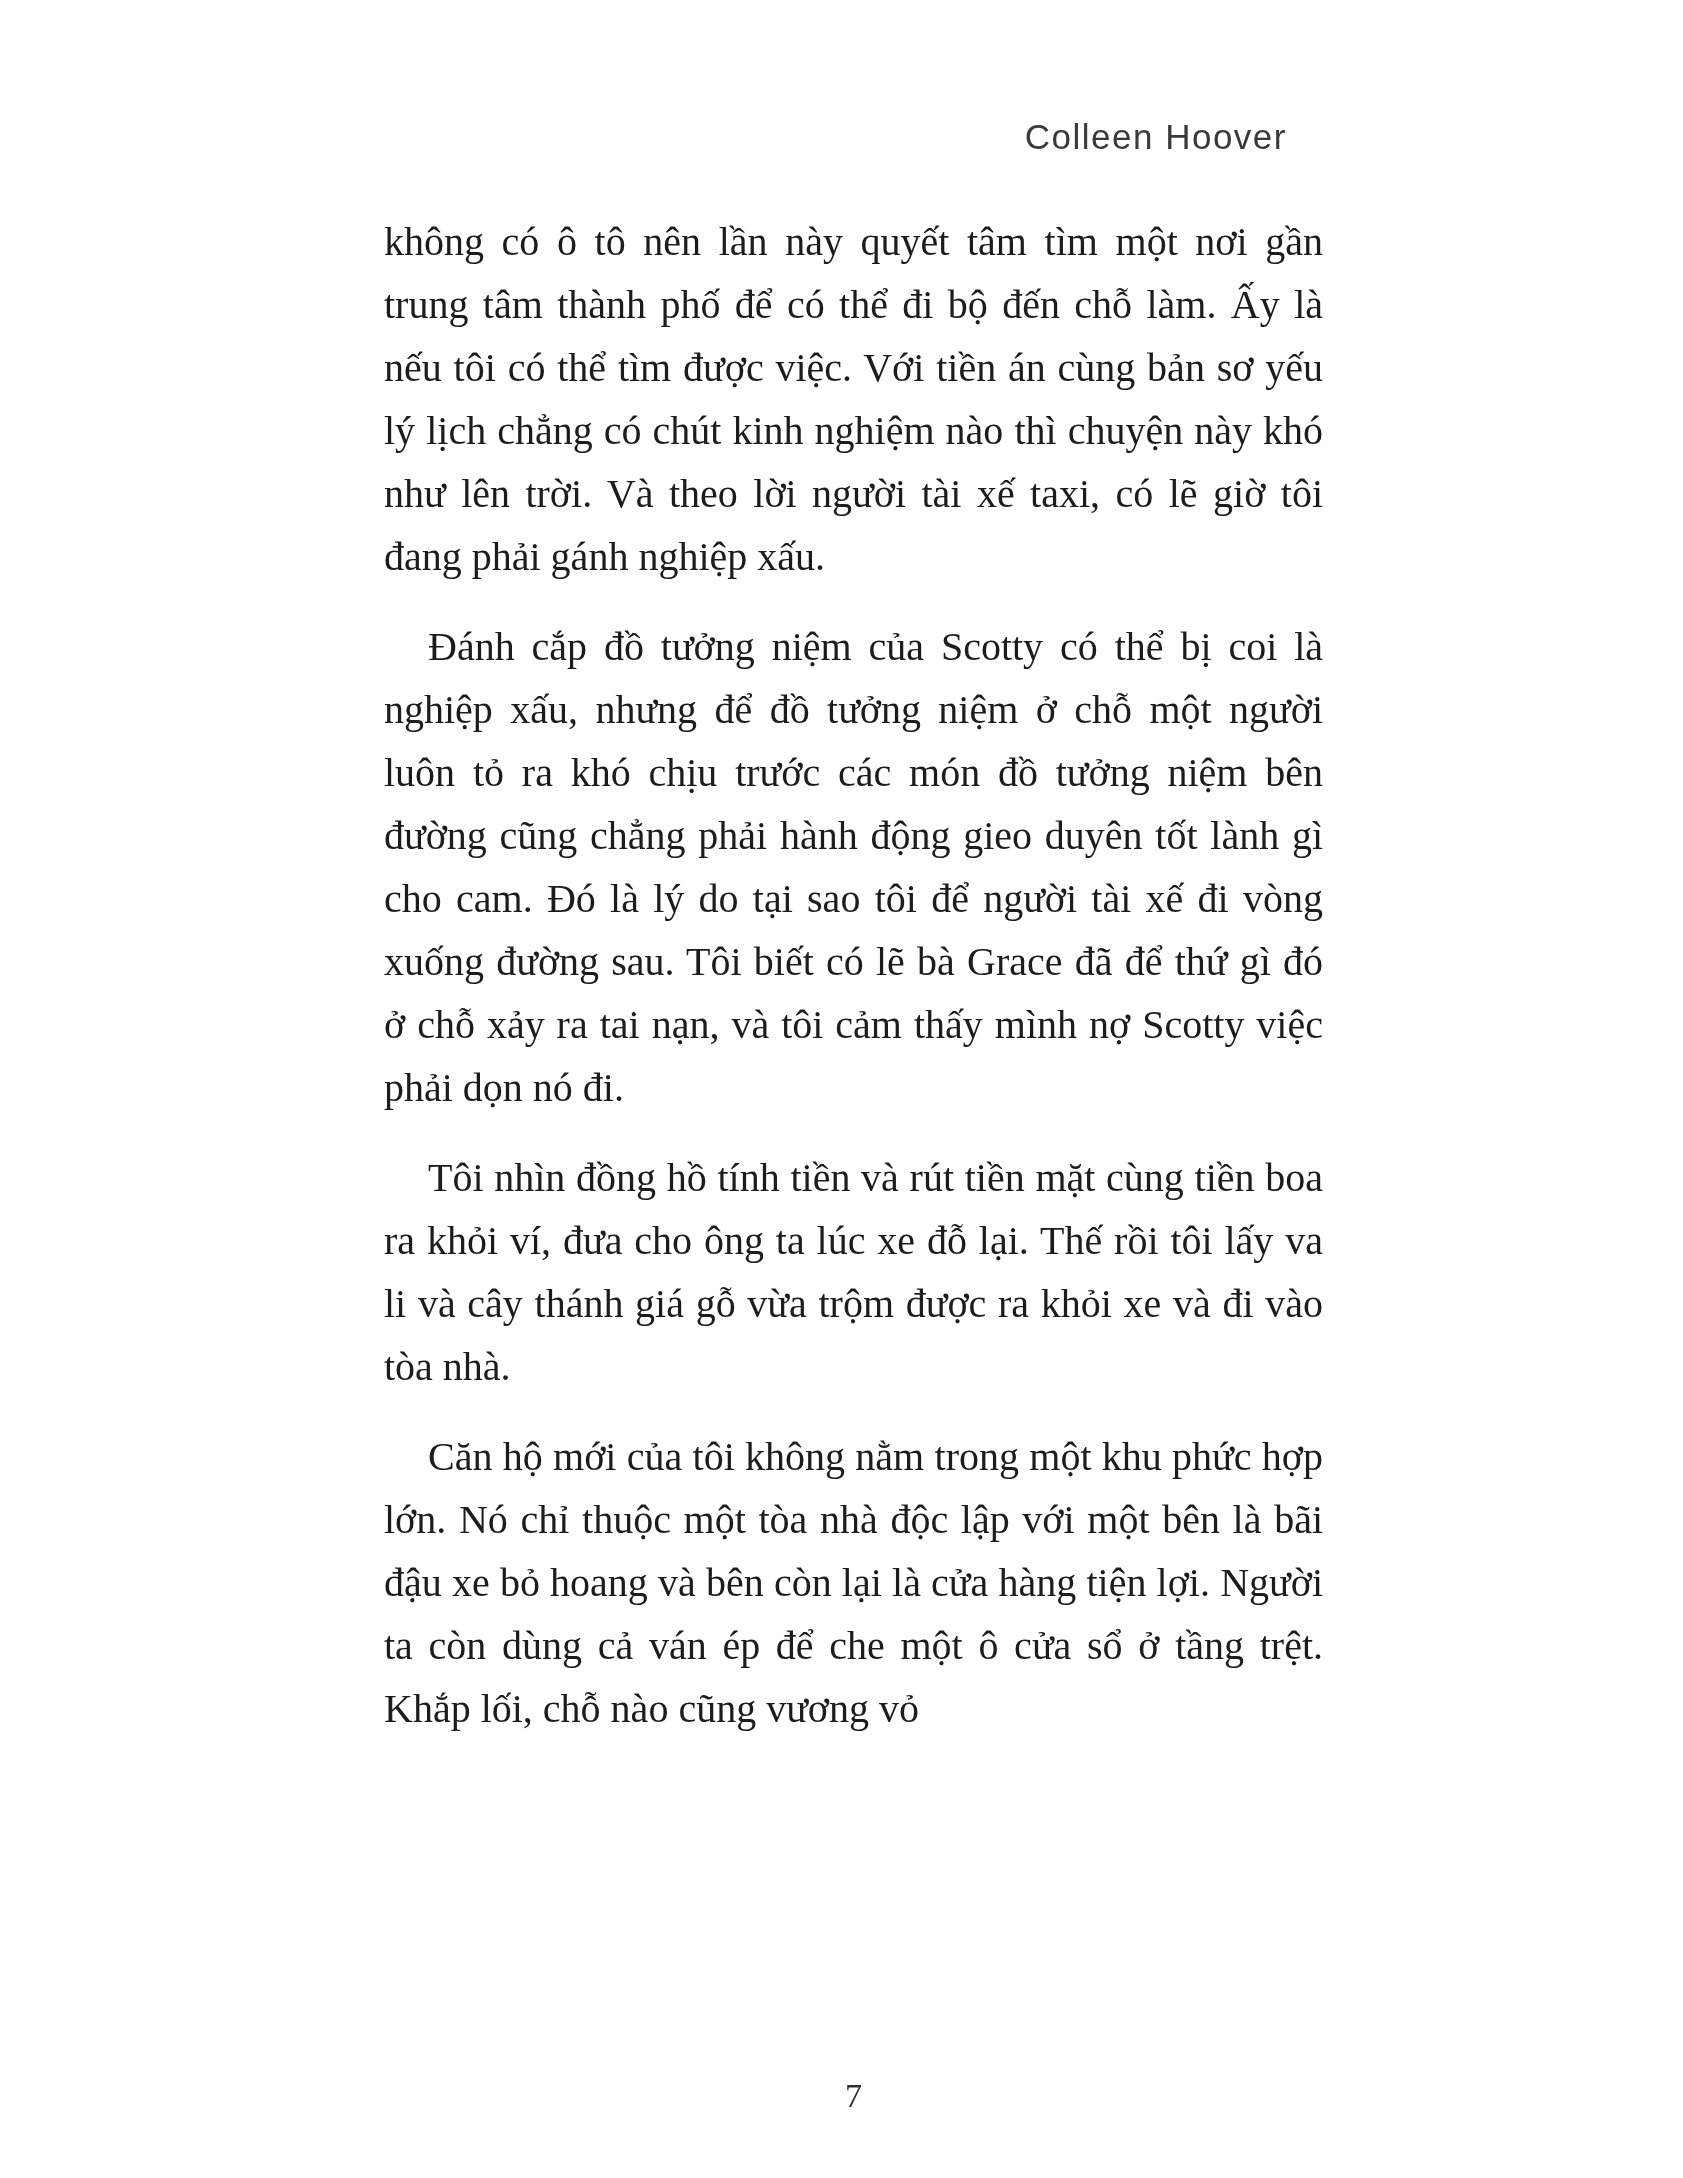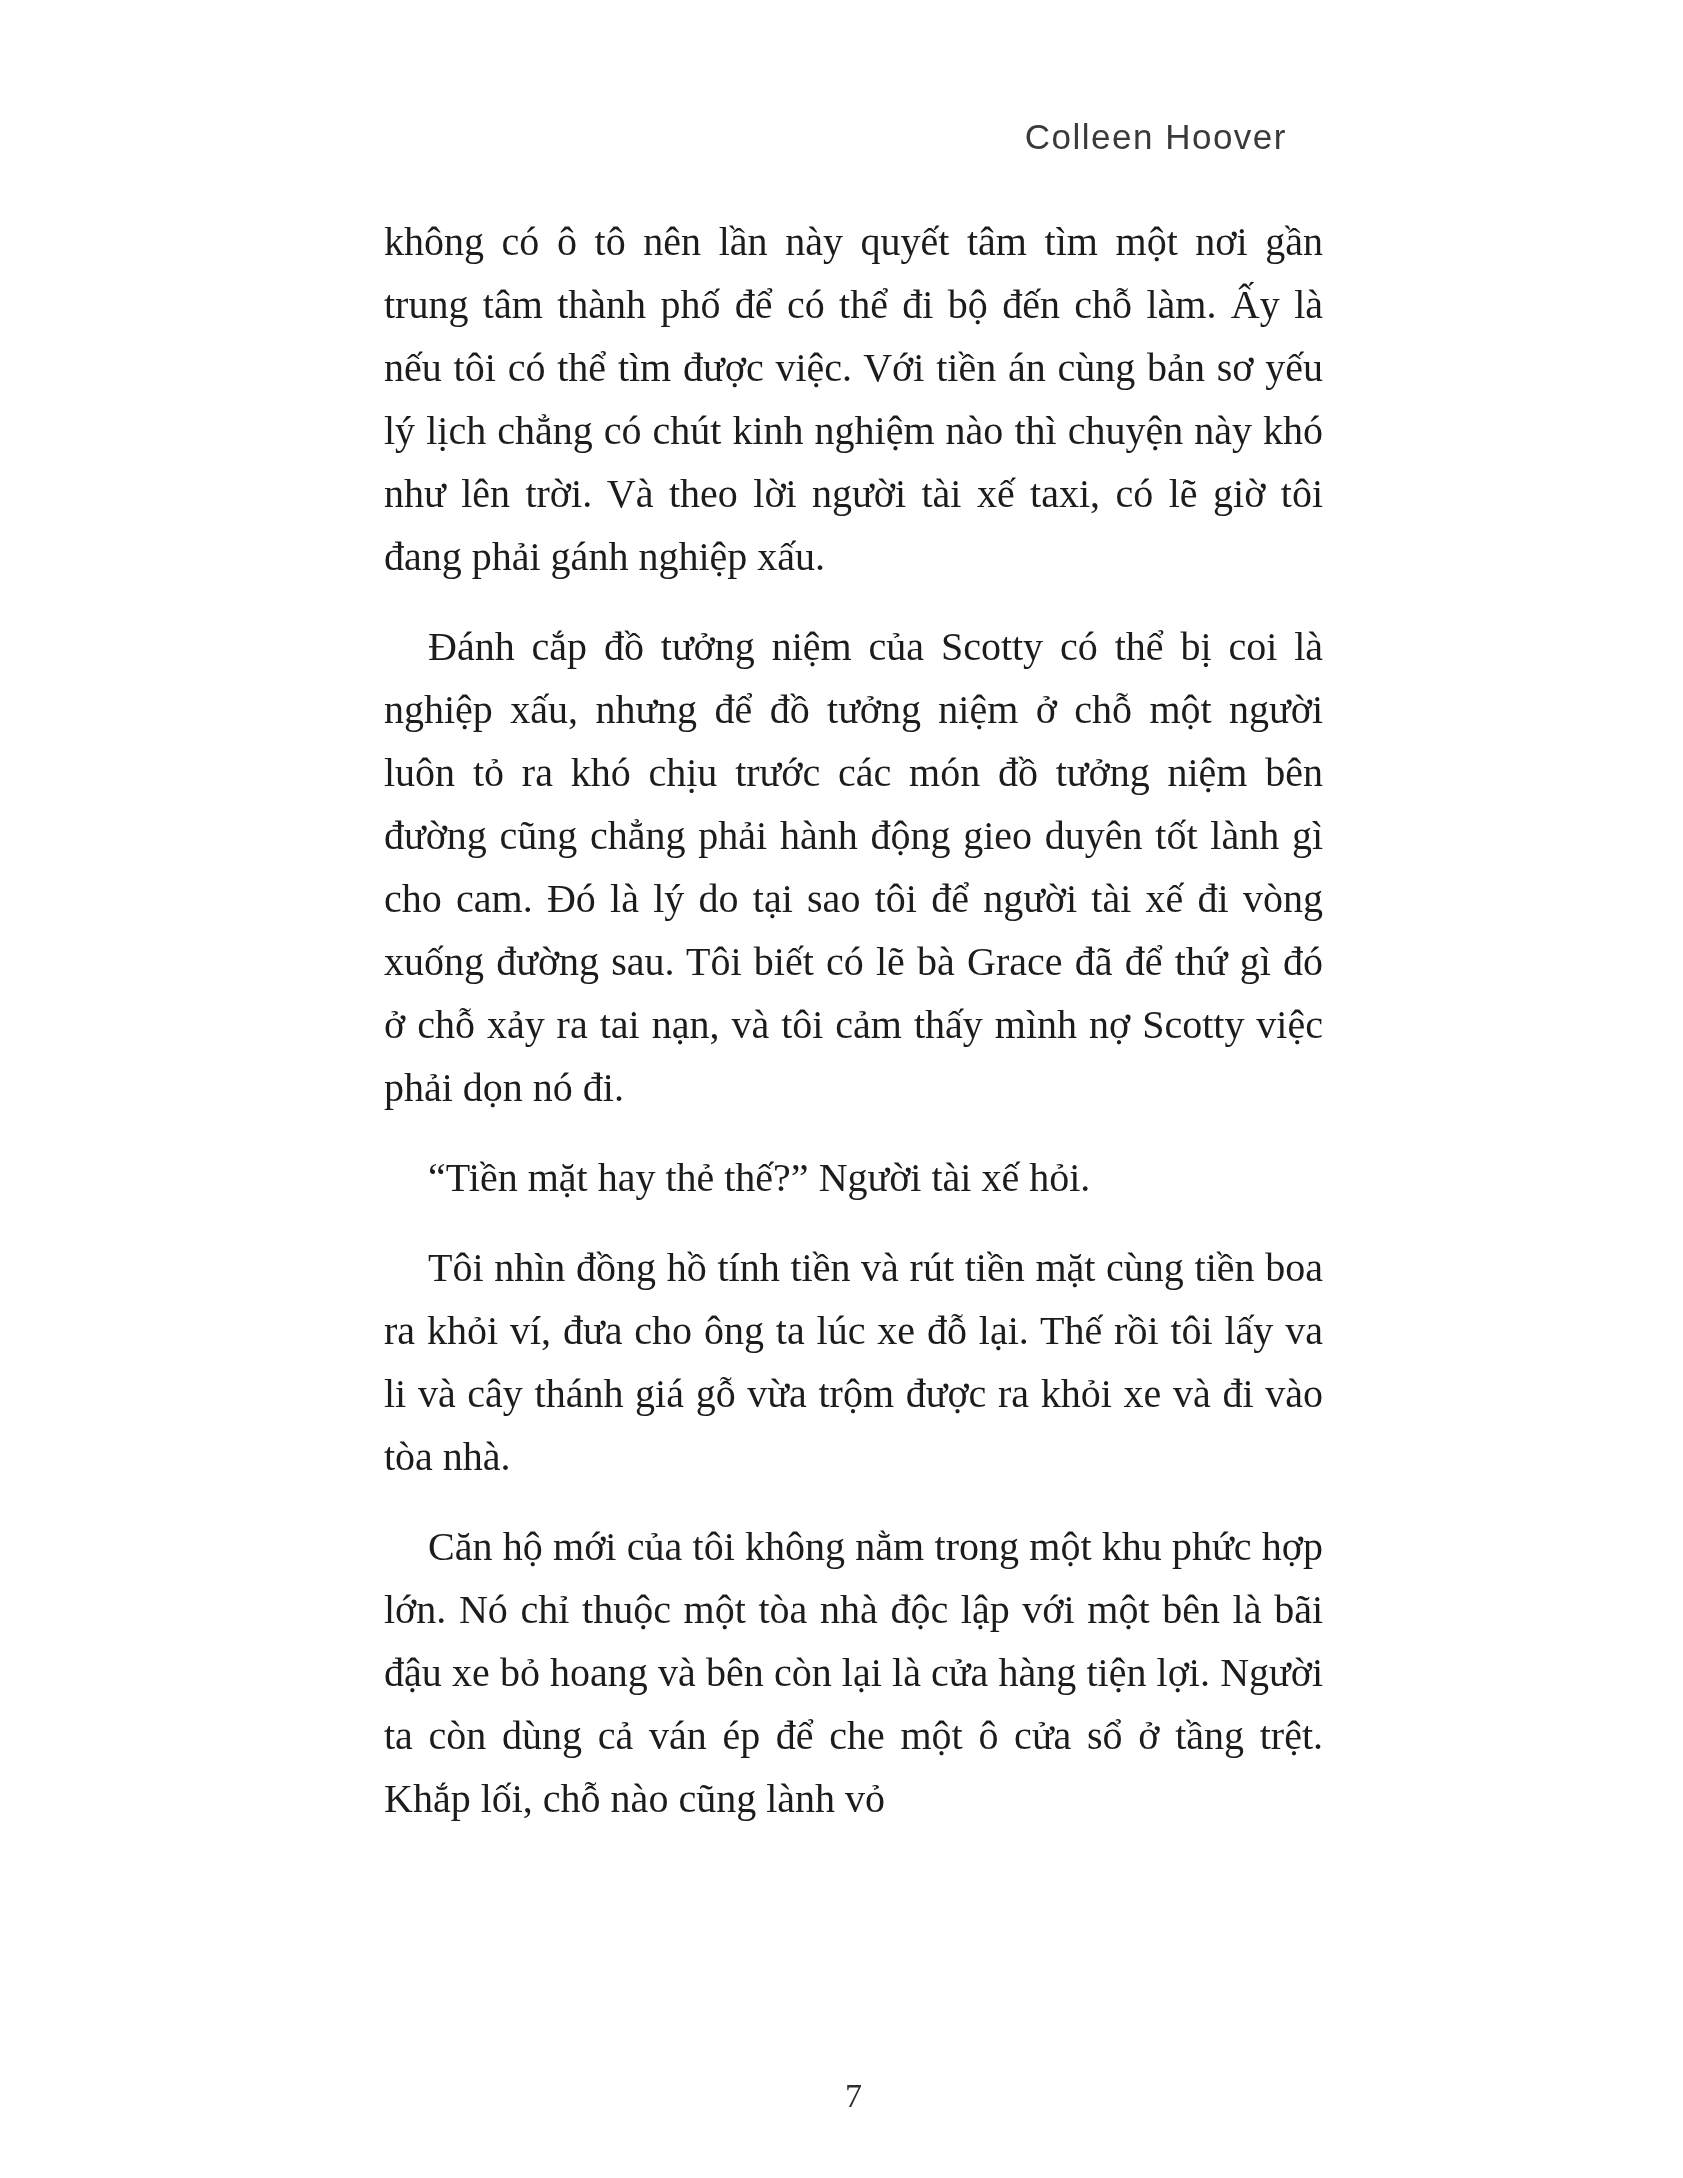--- a/index.html
+++ b/index.html
@@ -55,21 +55,20 @@
 </head>
 <body>
 
 <div class="page">
 
   <div class="running-header">Colleen Hoover</div>
 
   <div class="text-block">
     <p>không có ô tô nên lần này quyết tâm tìm một nơi gần trung tâm thành phố để có thể đi bộ đến chỗ làm. Ấy là nếu tôi có thể tìm được việc. Với tiền án cùng bản sơ yếu lý lịch chẳng có chút kinh nghiệm nào thì chuyện này khó như lên trời. Và theo lời người tài xế taxi, có lẽ giờ tôi đang phải gánh nghiệp xấu.</p>
     <p class="indent">Đánh cắp đồ tưởng niệm của Scotty có thể bị coi là nghiệp xấu, nhưng để đồ tưởng niệm ở chỗ một người luôn tỏ ra khó chịu trước các món đồ tưởng niệm bên đường cũng chẳng phải hành động gieo duyên tốt lành gì cho cam. Đó là lý do tại sao tôi để người tài xế đi vòng xuống đường sau. Tôi biết có lẽ bà Grace đã để thứ gì đó ở chỗ xảy ra tai nạn, và tôi cảm thấy mình nợ Scotty việc phải dọn nó đi.</p>
-    <p class="indent">“Tiền mặt hay thẻ thế?” Người tài xế hỏi.</p>
     <p class="indent">Tôi nhìn đồng hồ tính tiền và rút tiền mặt cùng tiền boa ra khỏi ví, đưa cho ông ta lúc xe đỗ lại. Thế rồi tôi lấy va li và cây thánh giá gỗ vừa trộm được ra khỏi xe và đi vào tòa nhà.</p>
-    <p class="indent">Căn hộ mới của tôi không nằm trong một khu phức hợp lớn. Nó chỉ thuộc một tòa nhà độc lập với một bên là bãi đậu xe bỏ hoang và bên còn lại là cửa hàng tiện lợi. Người ta còn dùng cả ván ép để che một ô cửa sổ ở tầng trệt. Khắp lối, chỗ nào cũng lành vỏ</p>
+    <p class="indent">Căn hộ mới của tôi không nằm trong một khu phức hợp lớn. Nó chỉ thuộc một tòa nhà độc lập với một bên là bãi đậu xe bỏ hoang và bên còn lại là cửa hàng tiện lợi. Người ta còn dùng cả ván ép để che một ô cửa sổ ở tầng trệt. Khắp lối, chỗ nào cũng vương vỏ</p>
   </div>
 
   <div class="page-number">7</div>
 
 </div>
 
 
 </body></html>

